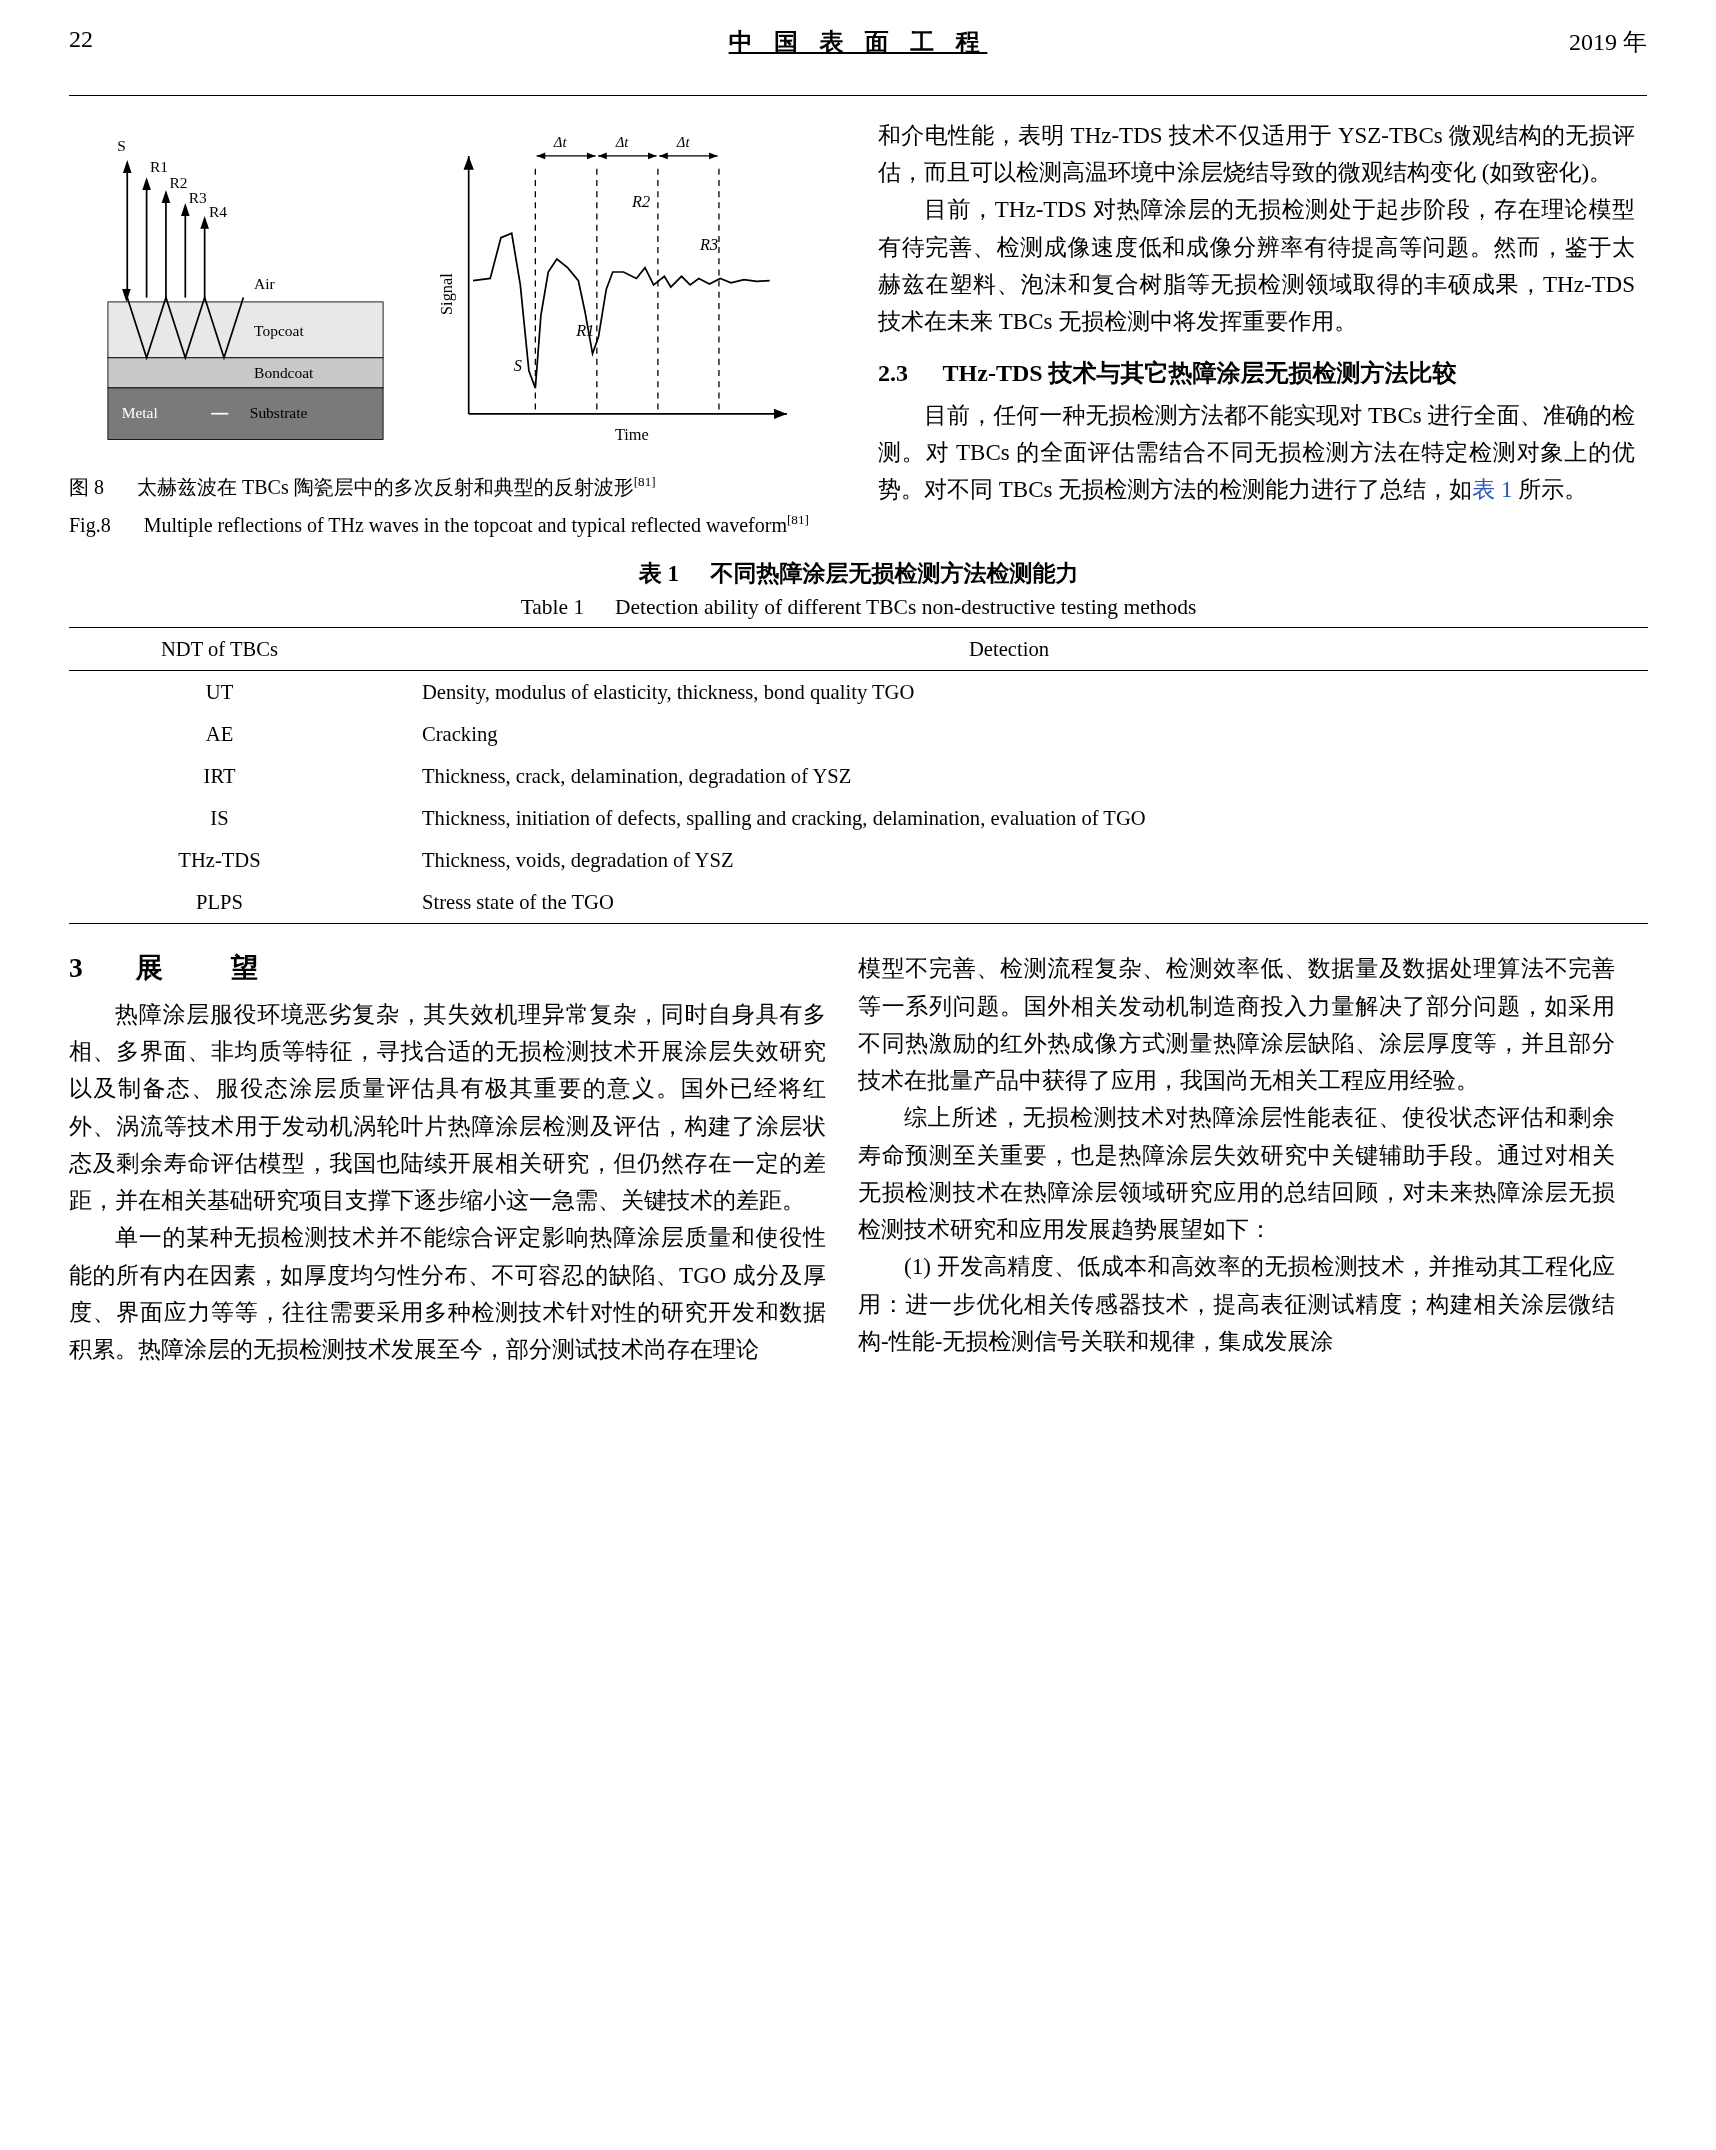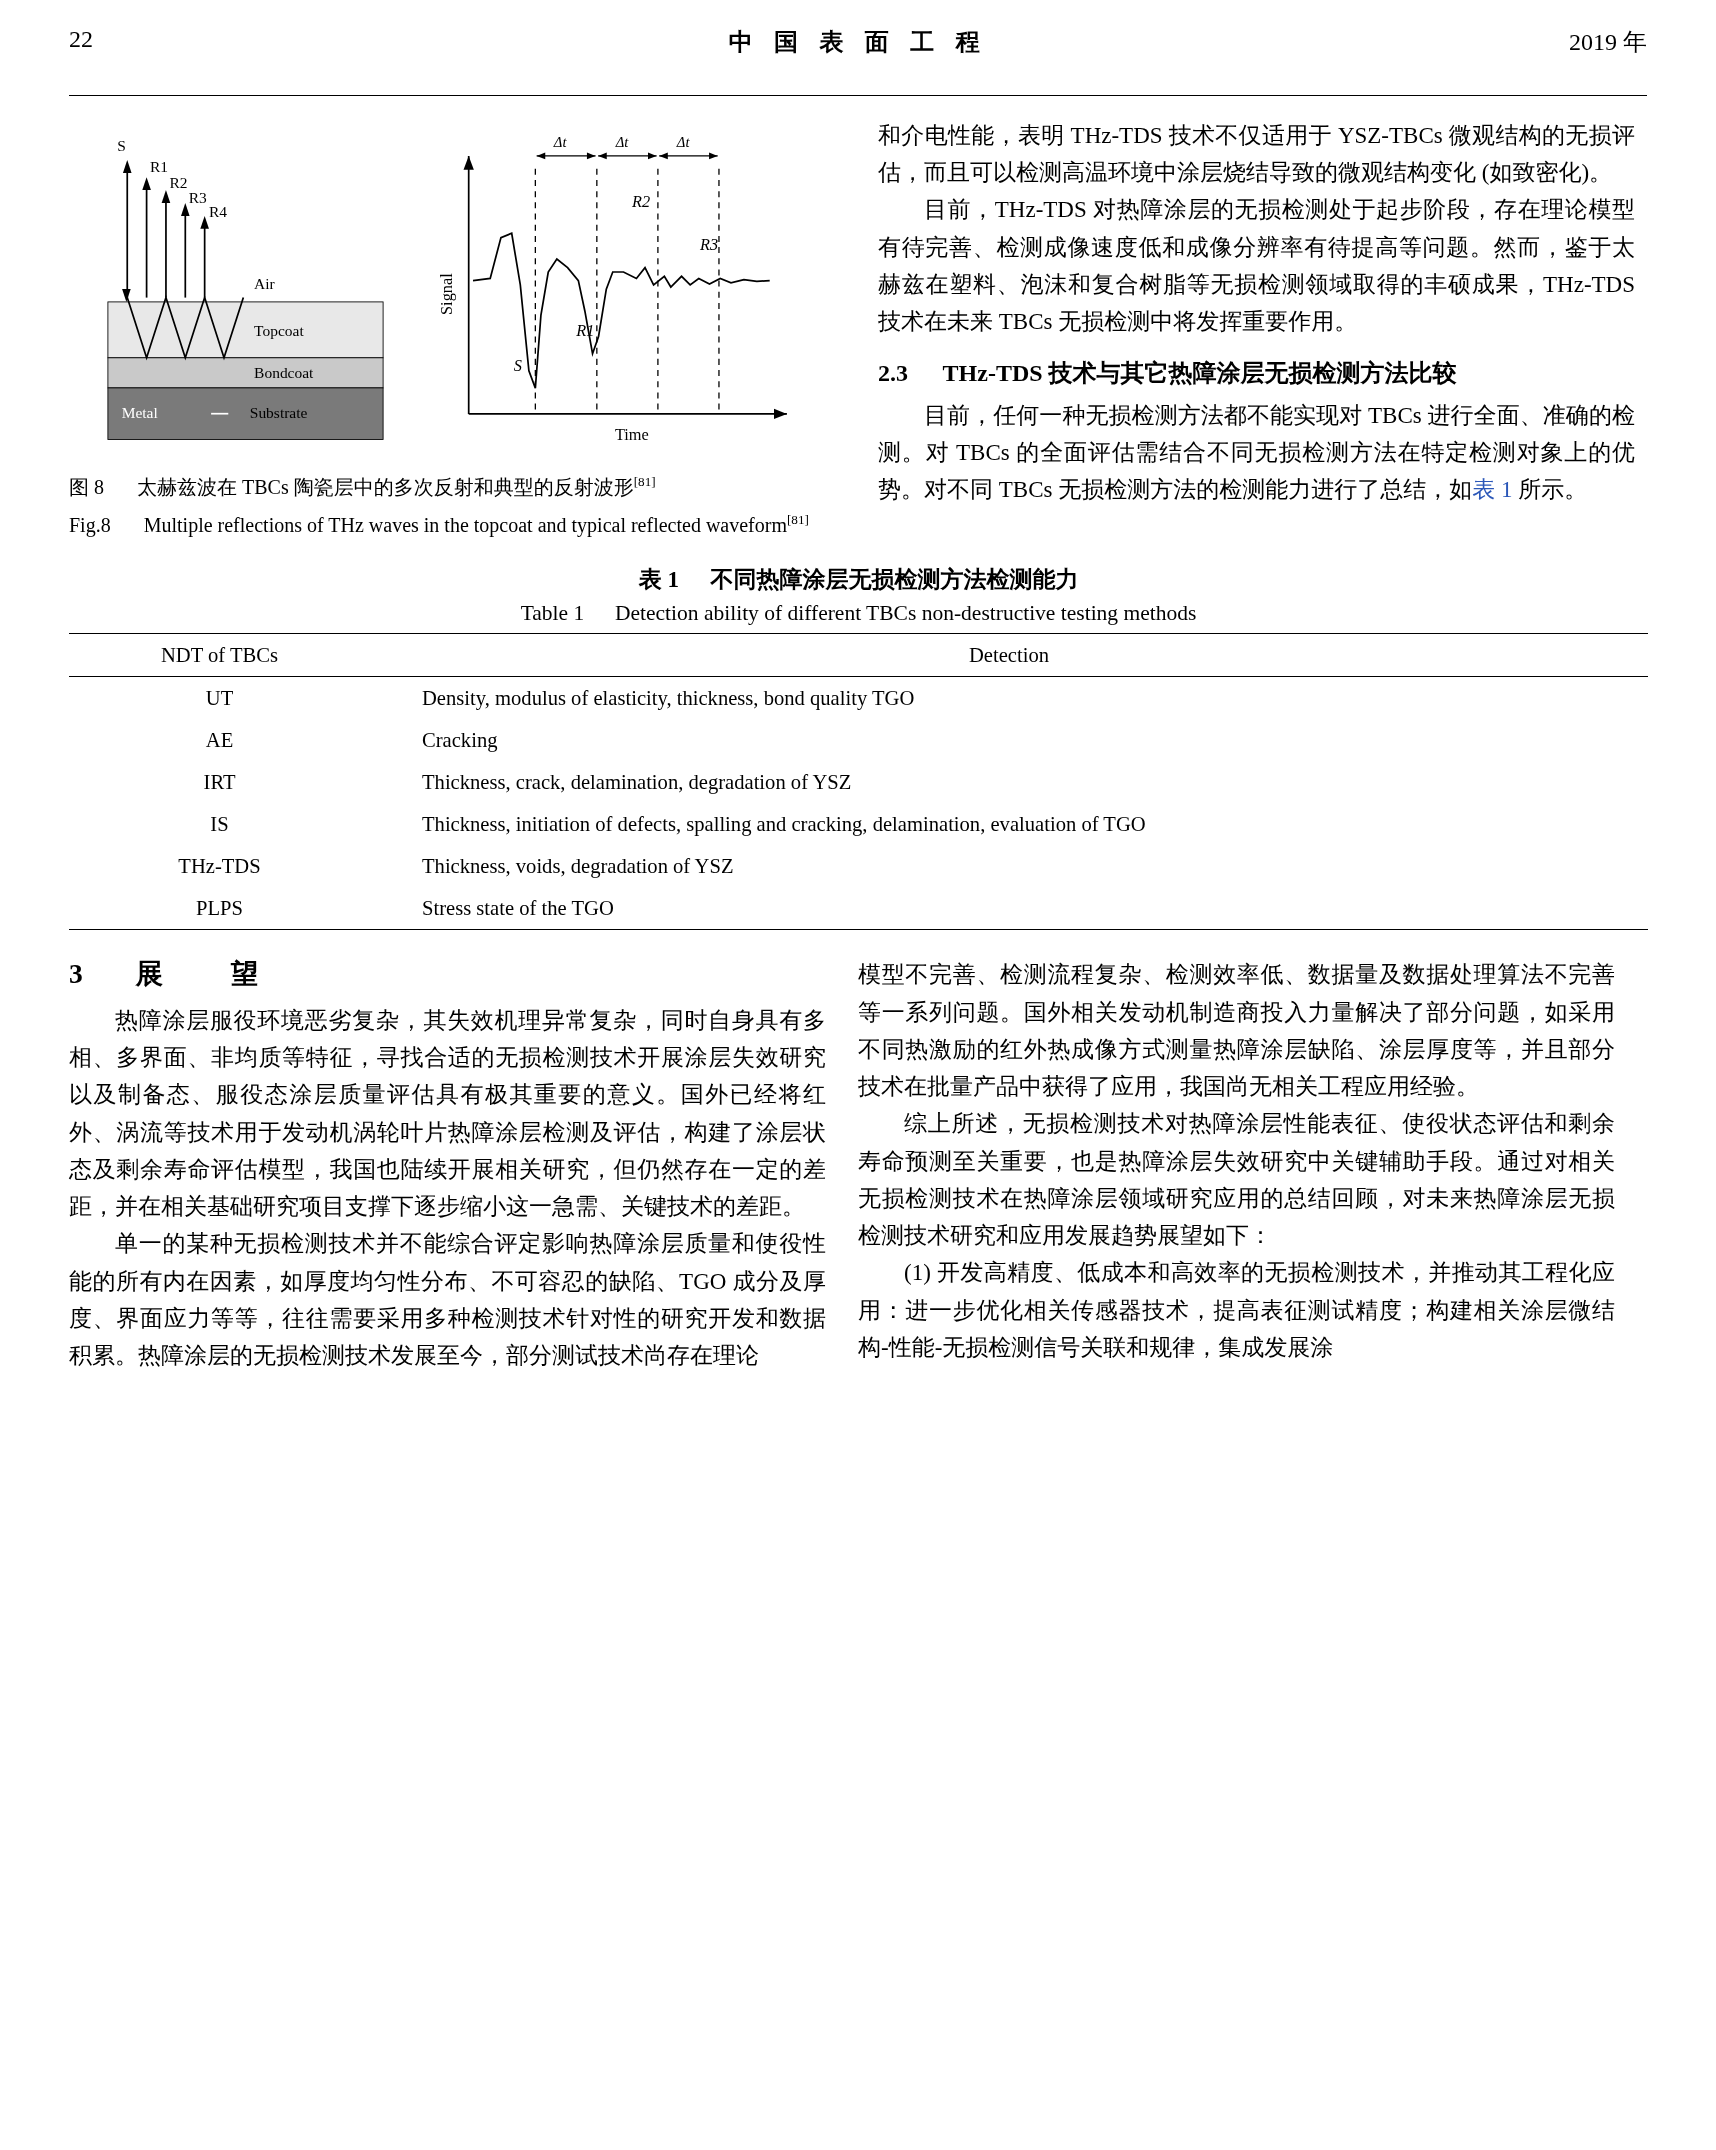--- a/index.html
+++ b/index.html
@@ -34,20 +34,21 @@
   .header .page-num {
     font-size: 24px;
   }
   .header .journal {
     position: absolute;
     left: 0; right: 0;
     text-align: center;
     font-size: 24px;
     letter-spacing: 7.7px;
     font-weight: 600;
+    text-decoration: underline;
   }
   .header .year {
     font-size: 24px;
   }
   .header-rule {
     border-bottom: 1.3px solid #000;
     margin-top: 4.3px;
   }
   
   .cols {
@@ -106,21 +107,21 @@
   }
   h2.sec3 {
     font-size: 27.5px;
     font-weight: 700;
     margin: 0 0 9.5px 0;
     letter-spacing: 4.3px;
   }
   .linkblue { color: #2b57b8; }
   
   .table-wrap {
-    margin-top: 24px;
+    margin-top: 18px;
     width: 1579px;
   }
   .tbl-title-cn {
     text-align: center;
     font-size: 23px;
     font-weight: 600;
     margin-bottom: 6px;
   }
   .tbl-title-cn .gap { display:inline-block; width: 20px; }
   .tbl-title-en {

